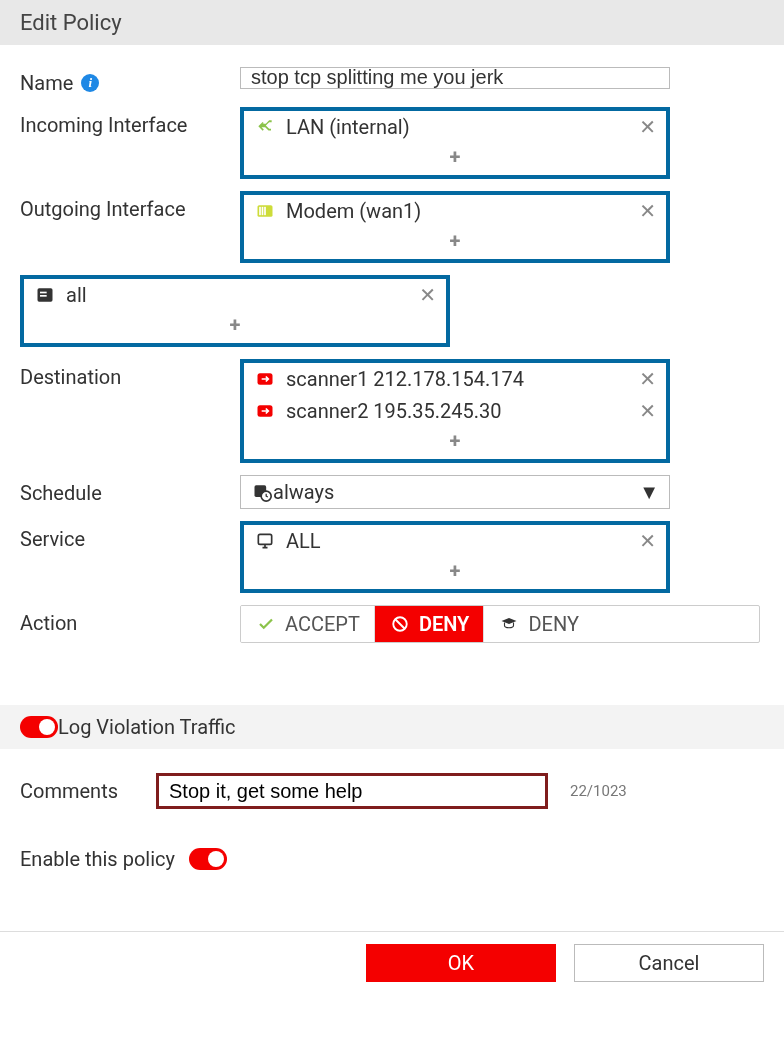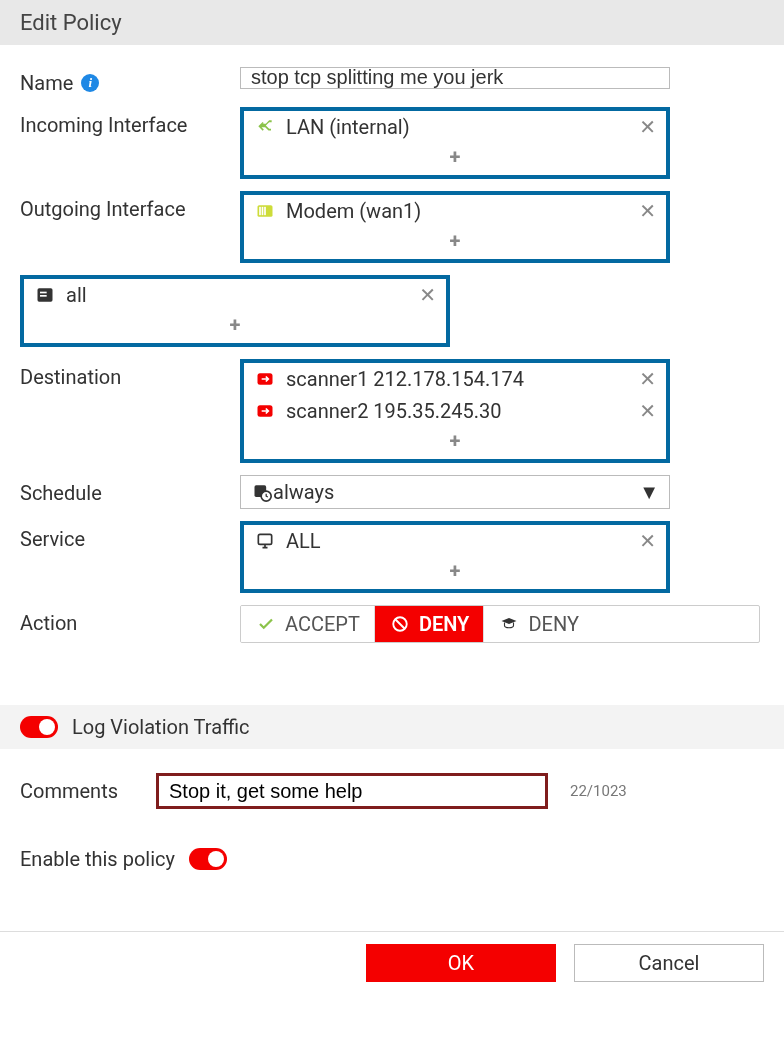--- a/index.html
+++ b/index.html
@@ -114,21 +114,20 @@
   .action-btn.active {
     background: #f40000;
     color: #fff;
     font-weight: 600;
   }
   .section-toggle {
     background: #f3f3f3;
     padding: 10px 20px;
     display: flex;
     align-items: center;
-    gap: 14px;
     font-size: 20px;
     margin-top: 40px;
   }
   .toggle {
     width: 38px;
     height: 22px;
     border-radius: 12px;
     background: #f40000;
     position: relative;
     cursor: pointer;

